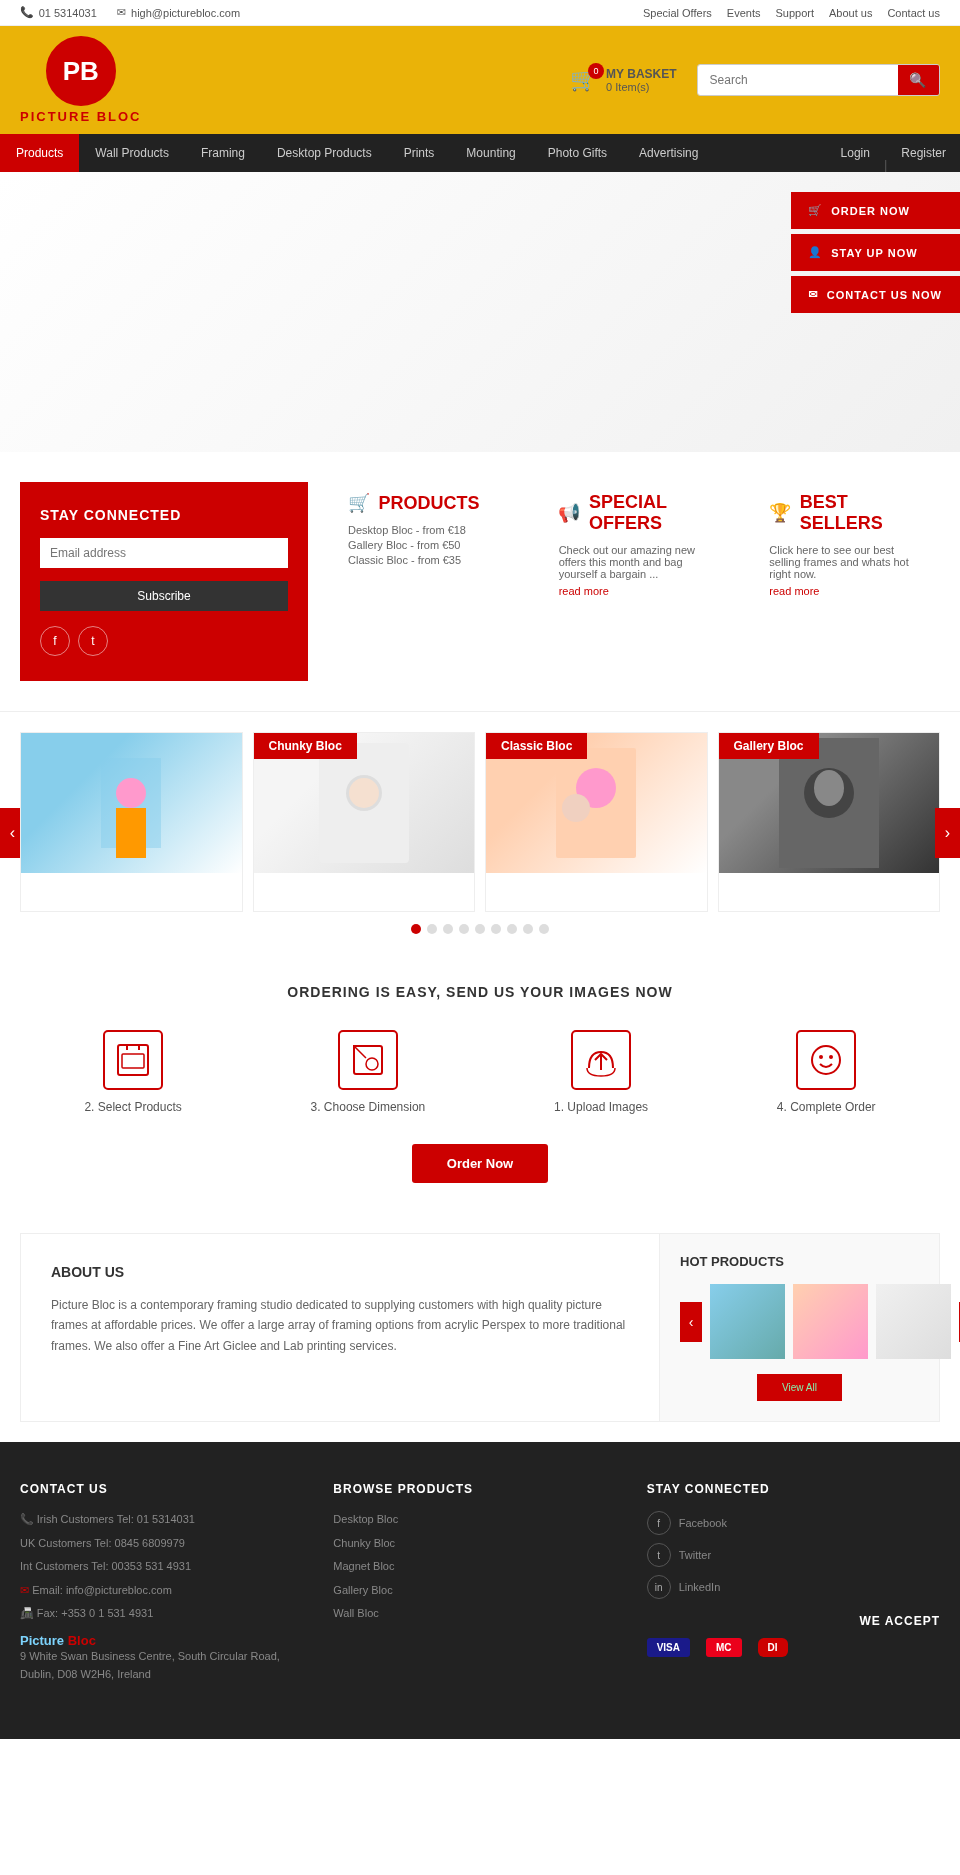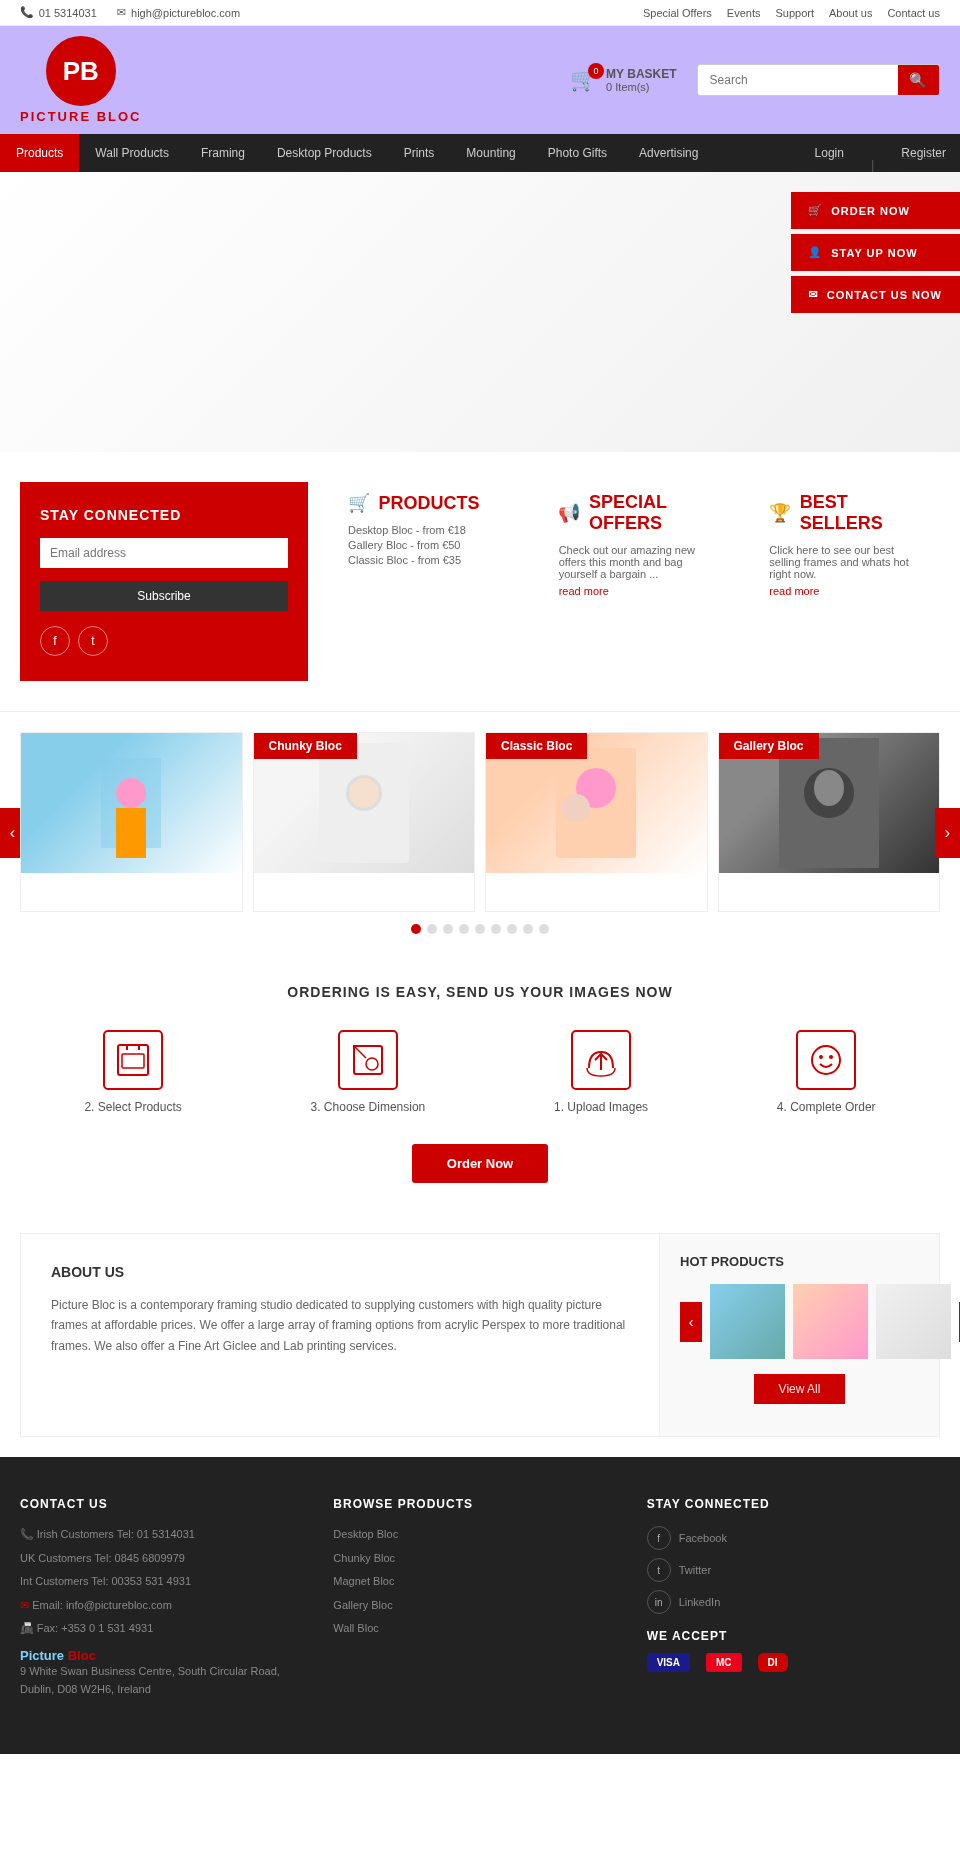--- a/index.html
+++ b/index.html
@@ -6,40 +6,40 @@
     body { font-family: Arial, sans-serif; font-size: 13px; color: #333; background: #fff; width: 960px; }
 
     
     .top-bar { background: #fff; padding: 6px 20px; display: flex; justify-content: space-between; align-items: center; border-bottom: 1px solid #eee; font-size: 11px; color: #555; }
     .top-bar-left { display: flex; gap: 20px; align-items: center; }
     .top-bar-left span { display: flex; align-items: center; gap: 5px; }
     .top-bar-right { display: flex; gap: 15px; }
     .top-bar-right a { color: #555; text-decoration: none; font-size: 11px; }
 
     
-    .header { display: flex; justify-content: space-between; align-items: center; padding: 10px 20px; background: #c4b5fd; }
+    .header { display: flex; justify-content: space-between; align-items: center; padding: 10px 20px; background: #eab308; }
     .logo { display: flex; flex-direction: column; align-items: center; }
     .logo-circle { width: 70px; height: 70px; border-radius: 50%; background: #c00; display: flex; align-items: center; justify-content: center; color: #fff; font-size: 26px; font-weight: bold; border: 3px solid #c00; }
     .logo-text { color: #c00; font-size: 13px; font-weight: bold; letter-spacing: 2px; margin-top: 3px; }
     .header-right { display: flex; align-items: center; gap: 20px; }
     .basket { display: flex; align-items: center; gap: 8px; font-size: 12px; }
     .basket-icon { font-size: 22px; position: relative; color: #555; }
     .basket-badge { background: #c00; color: #fff; border-radius: 50%; width: 16px; height: 16px; font-size: 9px; display: flex; align-items: center; justify-content: center; position: absolute; top: -4px; right: -6px; }
     .basket-text { font-size: 11px; color: #555; }
     .basket-text strong { display: block; font-size: 12px; }
     .search-bar { display: flex; border: 1px solid #ccc; border-radius: 3px; overflow: hidden; }
     .search-bar input { padding: 7px 12px; border: none; outline: none; width: 200px; font-size: 12px; }
     .search-bar button { background: #c00; border: none; padding: 7px 12px; cursor: pointer; color: #fff; font-size: 14px; }
 
     
     .nav { background: #222; display: flex; justify-content: space-between; align-items: center; }
     .nav-left { display: flex; }
     .nav-left a { color: #ccc; text-decoration: none; padding: 12px 16px; font-size: 12px; display: block; }
     .nav-left a:hover, .nav-left a.active { color: #fff; background: #c00; }
-    .nav-right { display: flex; align-items: flex-end; gap: 13px; text-decoration: underline; }
+    .nav-right { display: flex; align-items: flex-end; gap: 0; }
     .nav-right a { color: #ccc; text-decoration: none; padding: 12px 14px; font-size: 12px; }
     .nav-divider { color: #555; }
 
     
     .hero { background: #f5f5f5; min-height: 280px; position: relative; display: flex; align-items: center; justify-content: center; }
     .hero-content { width: 100%; height: 280px; background: linear-gradient(135deg, #fff 0%, #f0f0f0 100%); }
 
     
     .side-buttons { position: absolute; right: 0; top: 20px; display: flex; flex-direction: column; gap: 5px; }
     .side-btn { background: #c00; color: #fff; padding: 12px 18px; font-size: 11px; font-weight: bold; letter-spacing: 1px; cursor: pointer; border: none; text-align: left; display: flex; align-items: center; gap: 8px; min-width: 160px; }
@@ -84,35 +84,35 @@
     
     .about-section { margin: 20px; border: 1px solid #eee; display: flex; gap: 0; }
     .about-left { flex: 1; padding: 30px; }
     .about-left h3 { font-size: 14px; font-weight: bold; color: #333; margin-bottom: 15px; }
     .about-left p { font-size: 12px; color: #666; line-height: 1.7; }
     .about-right { width: 280px; background: #f9f9f9; padding: 20px; border-left: 1px solid #eee; }
     .about-right h3 { font-size: 13px; font-weight: bold; color: #333; margin-bottom: 15px; }
     .hot-products-carousel { display: flex; gap: 8px; align-items: center; margin-bottom: 15px; }
     .hot-product-item { width: 75px; height: 75px; background: #ddd; overflow: hidden; flex-shrink: 0; }
     .hot-nav { background: #c00; color: #fff; border: none; width: 22px; height: 40px; cursor: pointer; font-size: 14px; flex-shrink: 0; }
-    .view-all-btn { background: #c00; color: #e5e5e5; border: none; padding: 8px 25px; font-size: 12px; cursor: pointer; display: block; margin: 12px auto; }
+    .view-all-btn { background: #c00; color: #86efac; border: none; padding: 8px 25px; font-size: 10px; cursor: pointer; display: block; margin: 0 auto; }
 
     
     .footer { background: #222; color: #aaa; padding: 40px 20px 20px; }
     .footer-top { display: flex; gap: 20px; margin-bottom: 30px; }
     .footer-col { flex: 1; }
     .footer-col h4 { color: #fff; font-size: 12px; font-weight: bold; letter-spacing: 1px; margin-bottom: 15px; text-transform: uppercase; }
     .footer-col p, .footer-col a { font-size: 11px; color: #888; display: block; margin-bottom: 6px; text-decoration: none; line-height: 1.6; }
     .footer-logo { color: #fff; font-size: 13px; font-weight: bold; margin-top: 10px; }
     .footer-logo span { color: #c00; }
     .social-footer { display: flex; flex-direction: column; gap: 8px; }
     .social-footer-item { display: flex; align-items: center; gap: 8px; font-size: 11px; color: #888; }
     .social-footer-icon { width: 24px; height: 24px; border: 1px solid #555; border-radius: 50%; display: flex; align-items: center; justify-content: center; font-size: 10px; color: #aaa; }
     .we-accept { margin-top: 15px; }
-    .we-accept h4 { color: #fff; font-size: 12px; font-weight: bold; letter-spacing: 1px; margin-bottom: 10px; text-transform: uppercase; }
+    .we-accept h4 { color: #fff; font-size: 12px; font-weight: bold; letter-spacing: 1px; margin-bottom: 10px; text-transform: uppercase; text-align: right; }
     .payment-icons { display: flex; gap: 16px; }
     .payment-icon { background: #1a1a8a; color: #fff; padding: 4px 10px; font-size: 10px; font-weight: bold; border-radius: 3px; }
     .payment-icon.mc { background: #eb001b; }
     .payment-icon.di { background: #c00; border-radius: 6px; }
 
     
     .img-desktop { background: linear-gradient(135deg, #87CEEB 30%, #fff 100%); position: relative; }
     .img-chunky { background: linear-gradient(135deg, #f5f5f5 30%, #ddd 100%); }
     .img-classic { background: linear-gradient(135deg, #ffd0b0 30%, #fff 100%); }
     .img-gallery { background: linear-gradient(135deg, #888 30%, #333 100%); }

